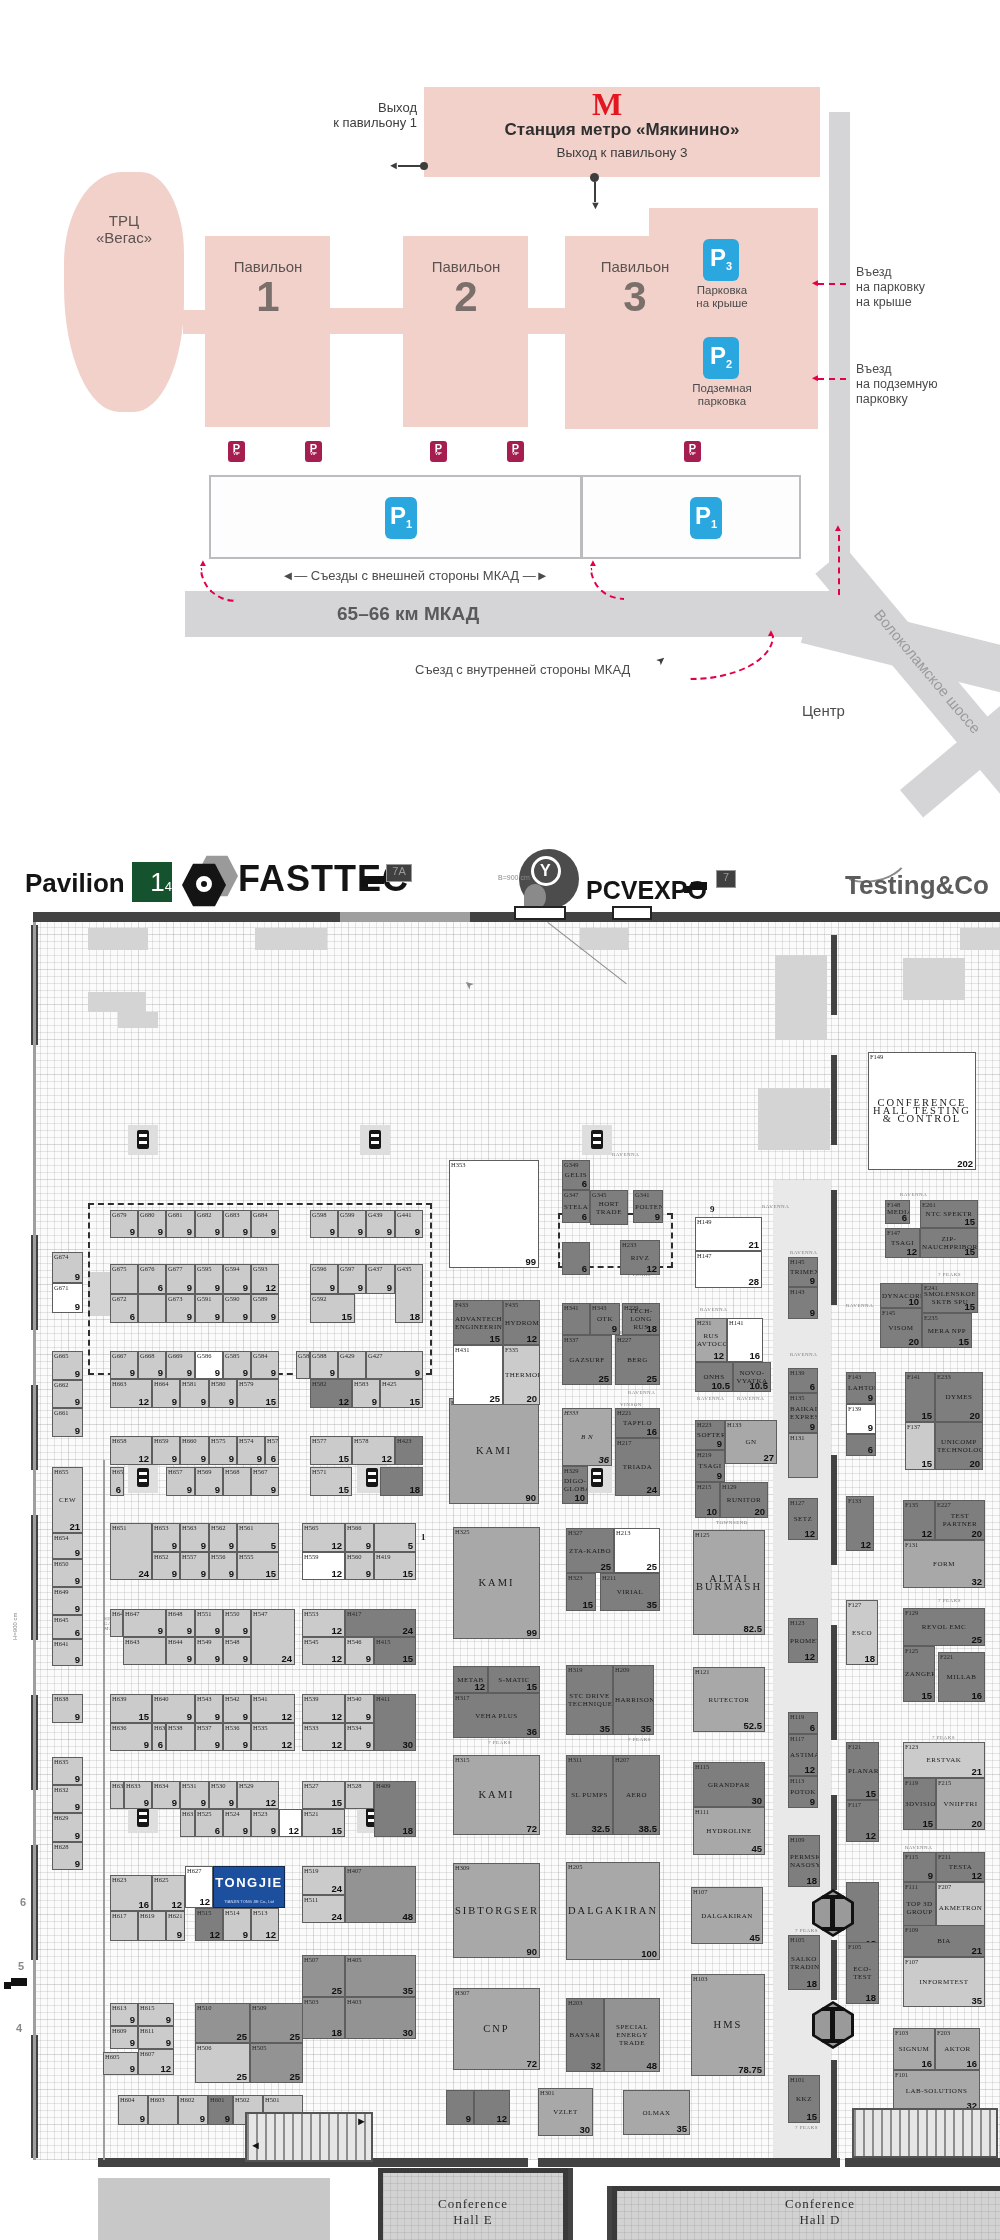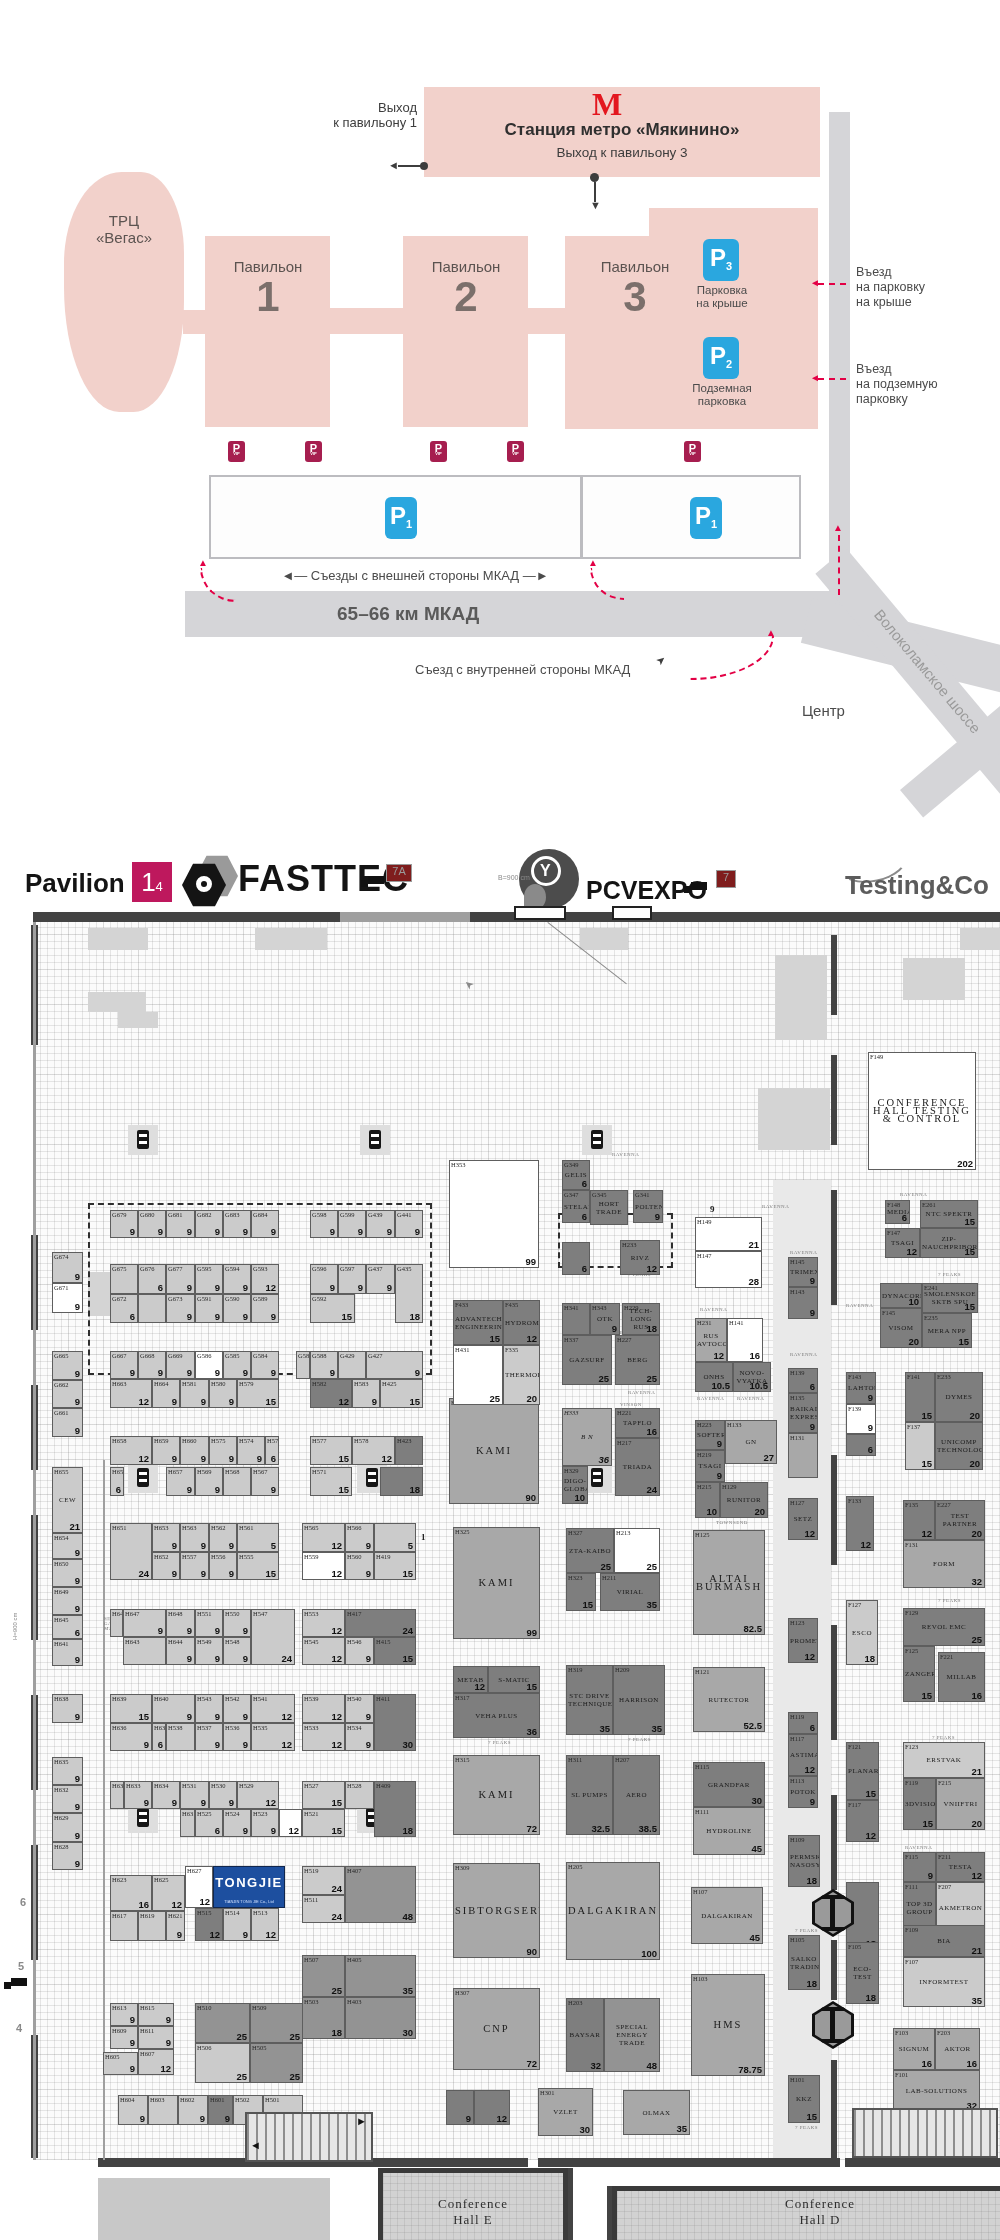--- a/index.html
+++ b/index.html
@@ -72,26 +72,26 @@
 .hallroom{position:absolute;background:#d2d2d2;border:5px solid #3a3a3a;border-bottom:none;
  background-image:repeating-linear-gradient(0deg,rgba(110,110,110,.15) 0 1px,transparent 1px 7px),repeating-linear-gradient(90deg,rgba(110,110,110,.15) 0 1px,transparent 1px 7px);}
 .hall-label{font-family:"Liberation Serif",serif;font-size:13px;letter-spacing:1px;color:#2e2e2e;text-align:center;white-space:pre-line;position:absolute;}
 .stairs{position:absolute;border:2px solid #555;background:repeating-linear-gradient(90deg,#8e8e8e 0 2px,#e6e6e6 2px 9px);}
 .esc{position:absolute;width:42px;height:48px;background:#111;clip-path:polygon(50% 0,100% 27%,100% 73%,50% 100%,0 73%,0 27%);}
 .esc i{position:absolute;left:3px;top:3px;width:36px;height:42px;background:#9a9a9a;clip-path:polygon(50% 0,100% 27%,100% 73%,50% 100%,0 73%,0 27%);}
 .esc s{position:absolute;left:18px;top:6px;width:5px;height:36px;background:#111;}
 .esc u{position:absolute;left:9px;width:24px;height:4px;background:#111;}
 
 .hlogo-word{position:absolute;font-weight:bold;color:#141414;}
-.hallbox{position:absolute;background:#be185d;color:#fff;text-align:center;}
+.hallbox{position:absolute;background:#14532d;color:#fff;text-align:right;}
 .hex{position:absolute;clip-path:polygon(25% 4%,75% 4%,100% 50%,75% 96%,25% 96%,0 50%);}
 .pcv-circle{position:absolute;border-radius:50%;background:#4c4c4c;}
 .pcv-ring{position:absolute;border:3px solid #fff;border-radius:50%;}
 .pcv-y{position:absolute;color:#fff;font-weight:bold;}
-.gatebox{position:absolute;border:1px solid #9a9a9a;color:#9a9a9a;font-size:11px;text-align:center;background:#7f1d1d;}
+.gatebox{position:absolute;border:1px solid #9a9a9a;color:#9a9a9a;font-size:11px;text-align:center;background:#404040;}
 .lgate{position:absolute;color:#8a8a8a;font-size:11px;font-weight:bold;}
 .annline{position:absolute;border-top:1px solid #8a8a8a;transform-origin:left top;}
 .vtext{position:absolute;font-size:6px;color:#8a8a8a;transform:rotate(-90deg);transform-origin:left top;white-space:nowrap;}
 .swoosh{position:absolute;border:2px solid #8a8a8a;border-color:transparent transparent #8a8a8a transparent;border-radius:50%;transform:rotate(-12deg);}
 </style>
 </head>
 <body>
 
 <div id="stage">
 
@@ -1118,21 +1118,21 @@
         <div class="booth s-k" style="left: 600px; top: 1573px; width: 60px; height: 38px;">
           <span class="bid">H211</span>
           <span class="bname">VIRIAL</span>
           <span class="barea">35</span>
         </div>
         <div class="booth s-k" style="left: 566px; top: 1665px; width: 47px; height: 70px;">
           <span class="bid">H319</span>
           <span class="bname">STC DRIVE TECHNIQUE</span>
           <span class="barea">35</span>
         </div>
-        <div class="booth s-k" style="left: 613px; top: 1665px; width: 52px; height: 70px; text-decoration: underline;">
+        <div class="booth s-k" style="left: 613px; top: 1665px; width: 41px; height: 70px; text-decoration: underline;">
           <span class="bid">H209</span>
           <span class="bname">HARRISON</span>
           <span class="barea">35</span>
         </div>
         <div class="booth s-k" style="left: 566px; top: 1755px; width: 47px; height: 80px;">
           <span class="bid">H311</span>
           <span class="bname">SL PUMPS</span>
           <span class="barea">32.5</span>
         </div>
         <div class="booth s-k" style="left: 613px; top: 1755px; width: 47px; height: 80px;">

